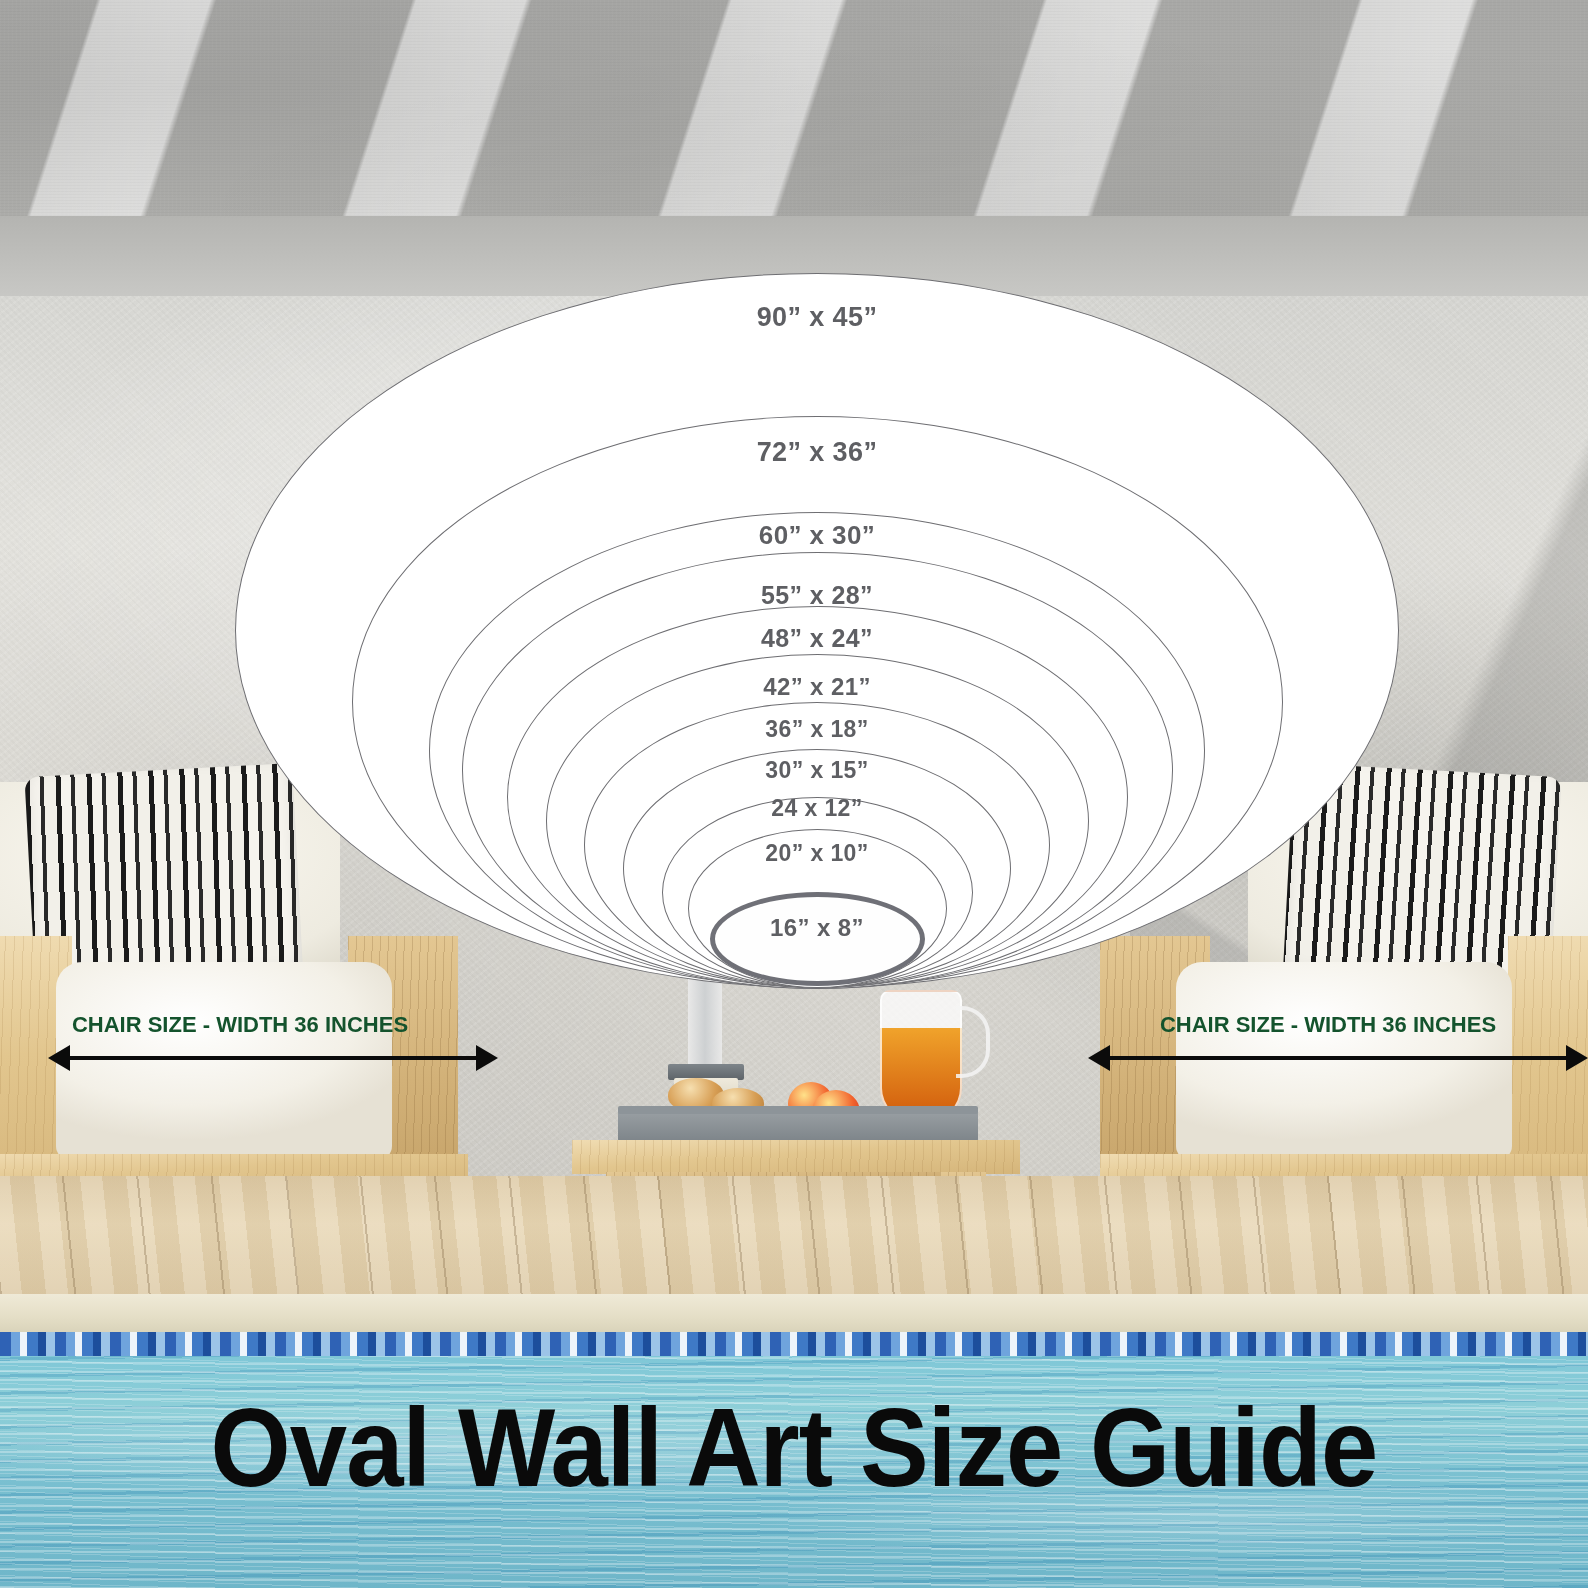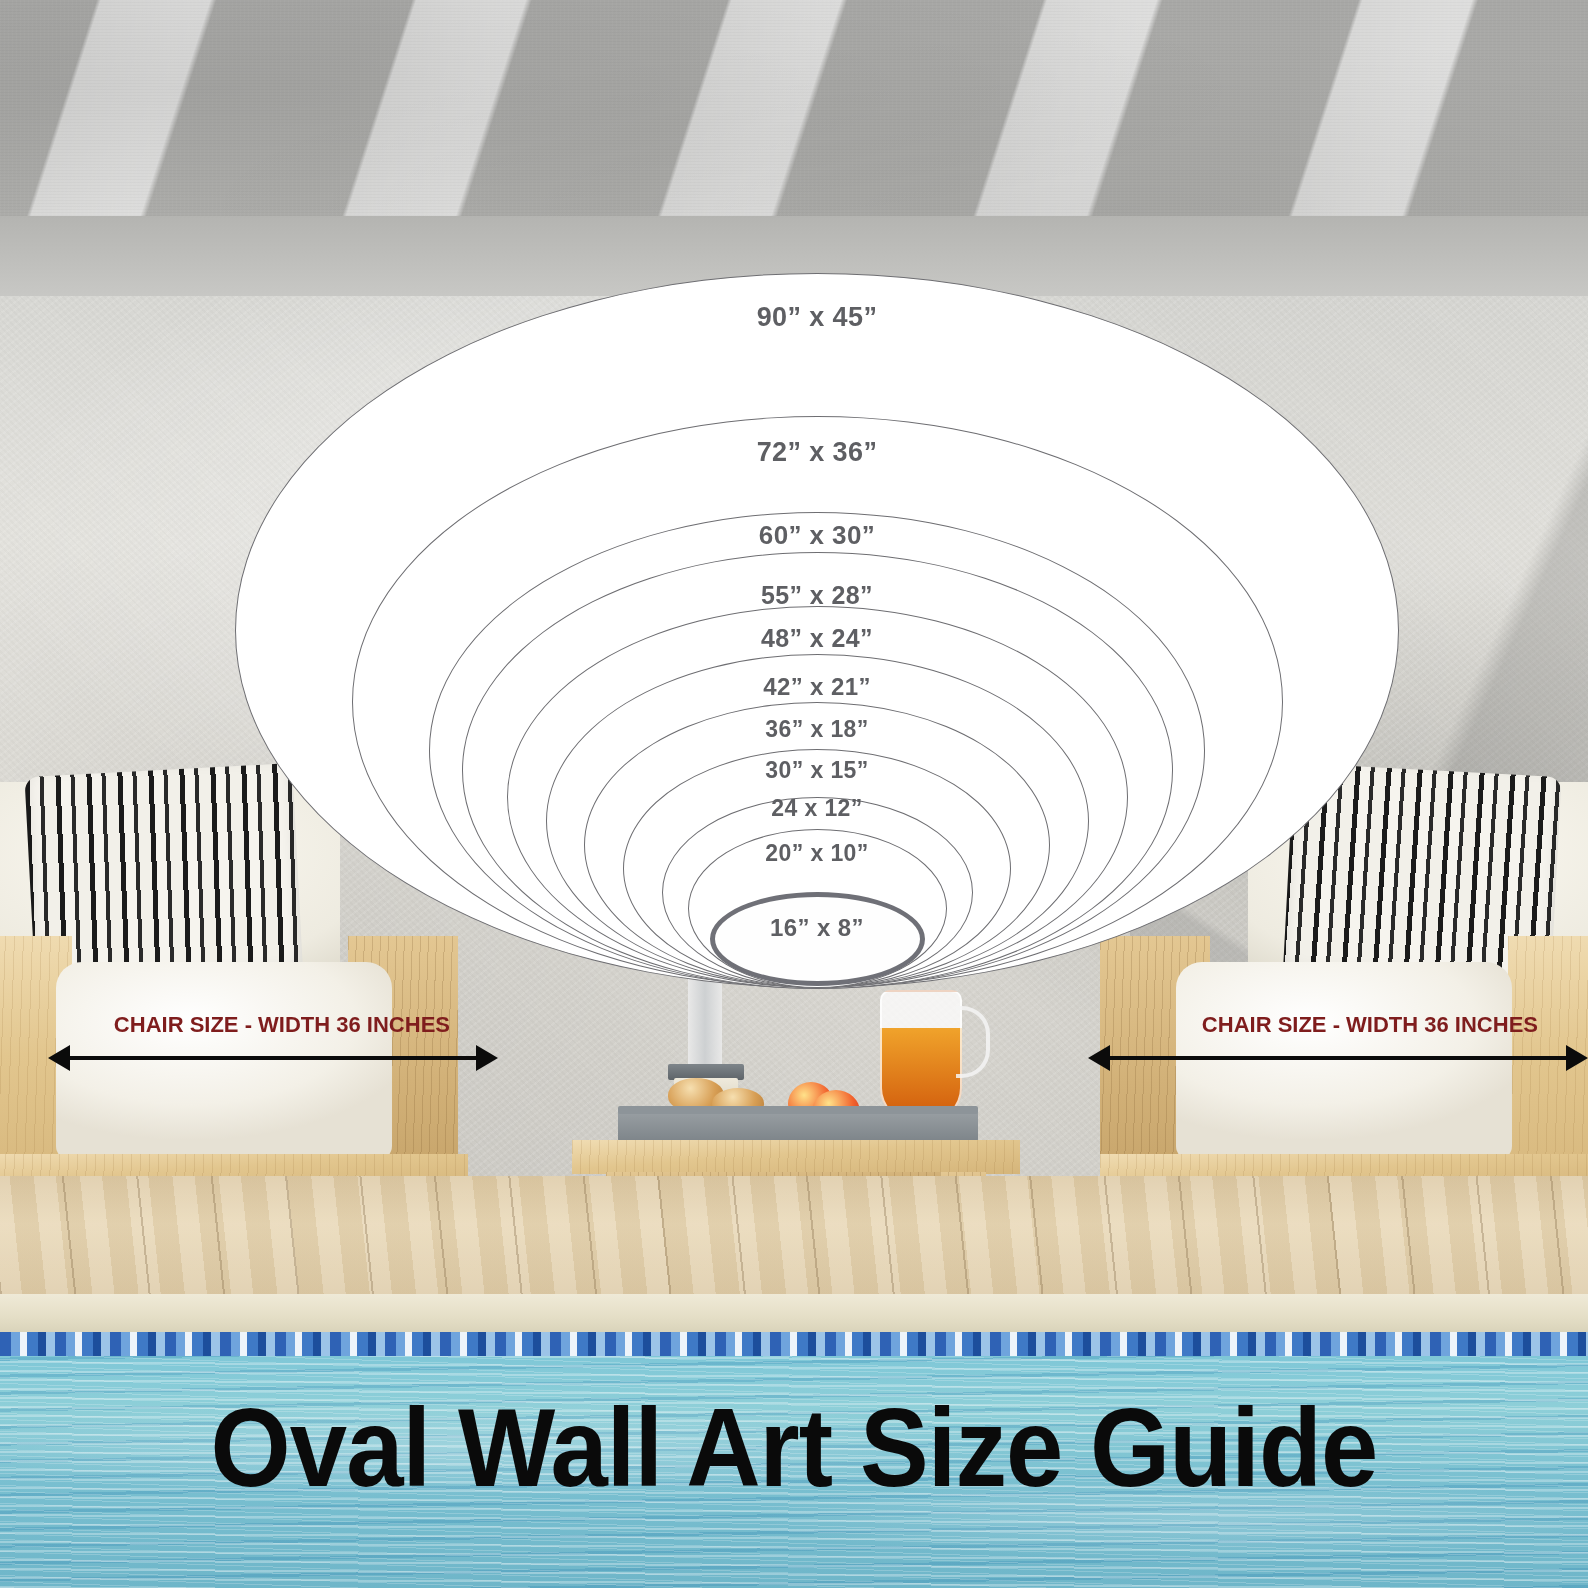--- a/index.html
+++ b/index.html
@@ -119,22 +119,22 @@
     transform:translateY(-50%);
   }
   .dimline .arrow-l, .dimline .arrow-r{
     position:absolute; top:50%; width:0; height:0;
     border-top:13px solid transparent; border-bottom:13px solid transparent;
     transform:translateY(-50%);
   }
   .dimline .arrow-l{ left:0; border-right:22px solid #0b0b0b; }
   .dimline .arrow-r{ right:0; border-left:22px solid #0b0b0b; }
   .dim-text{
-    position:absolute; width:100%; text-align:right;
-    font-weight:bold; color:#7f1d1d;
+    position:absolute; width:100%; text-align:center;
+    font-weight:bold; color:#14532d;
     font-family:"Liberation Sans", sans-serif;
     white-space:nowrap;
   }
 
   
   .tray{
     position:absolute;
     background:linear-gradient(#9aa0a4,#7d8489);
     border-radius:3px;
   }

